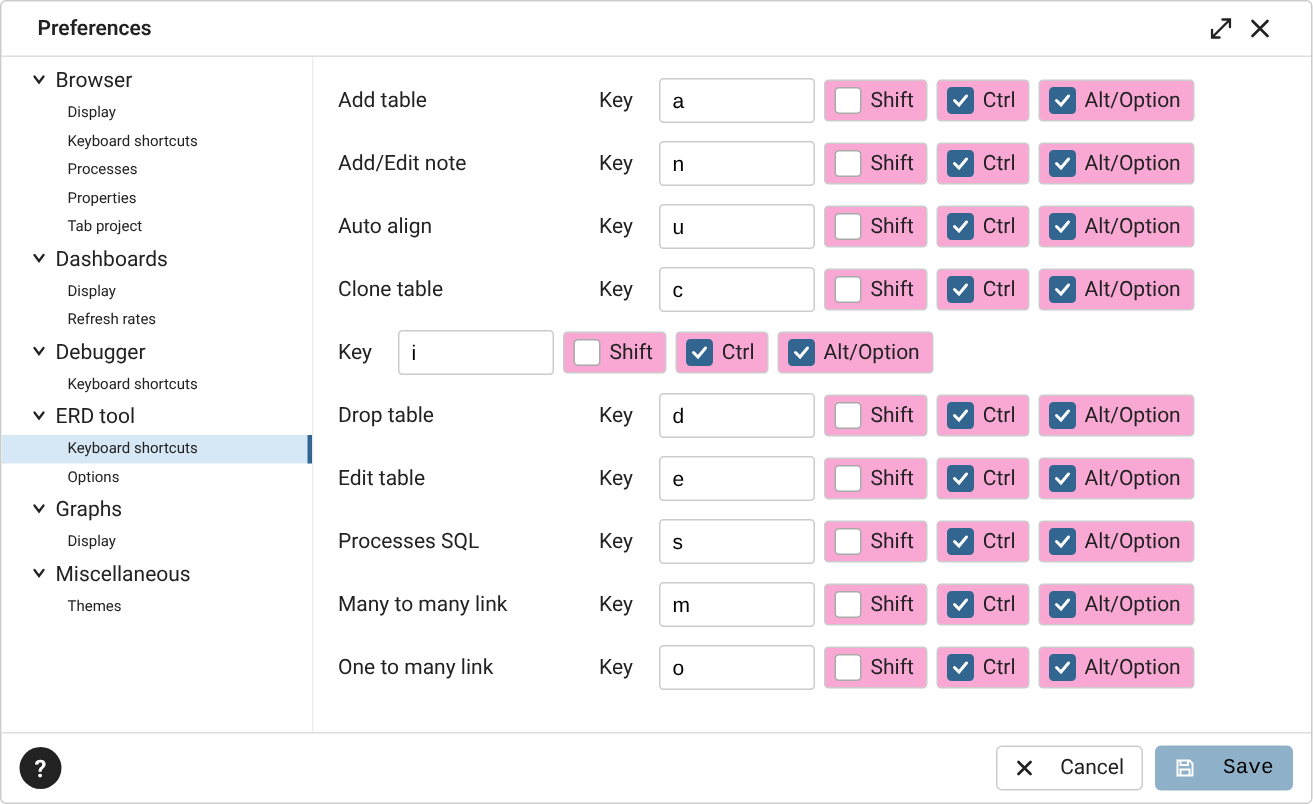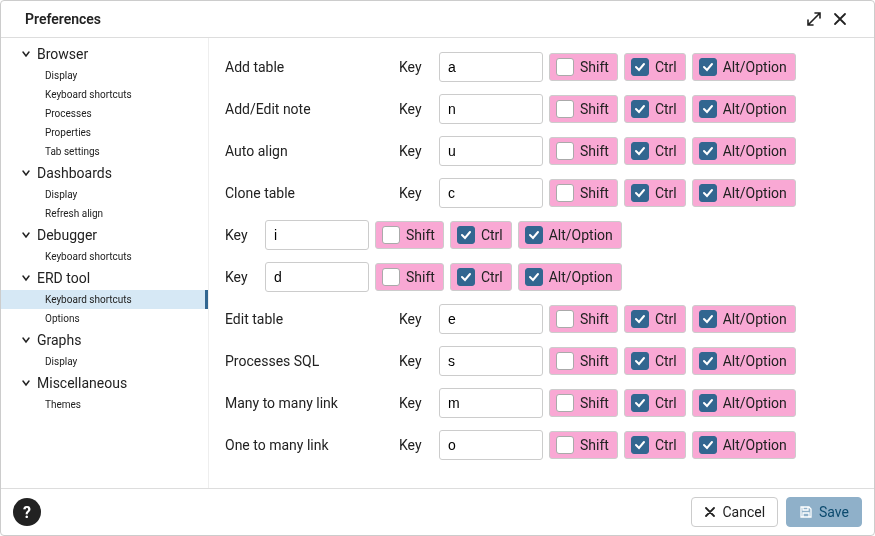--- a/index.html
+++ b/index.html
@@ -127,33 +127,34 @@
     border-radius: 50%;
     background: #222;
     color: #fff;
     display: flex; align-items: center; justify-content: center;
     font-weight: bold;
     font-size: 16px;
     cursor: pointer;
   }
   .footer .spacer { flex: 1; }
   .btn {
-    display: flex; align-items: center; gap: 6px;
+    display: flex; align-items: center; gap: 18px;
     padding: 6px 12px;
     border: 1px solid #ccc;
     border-radius: 4px;
     background: #fff;
     cursor: pointer;
     font-size: 14px;
     margin-left: 8px;
   }
   .btn.primary {
     background: #8fb0c9;
     border-color: #8fb0c9;
-    color: #0c4a6e;
+    color: #000000;
+    font-family: Liberation Mono, monospace;
   }
   .partial-row {
     display: flex; align-items: center;
     padding: 6px 0 0 0;
     gap: 8px;
     color: #701a75;
     margin-top: 44px;
   }
 </style>
 </head>
@@ -179,29 +180,29 @@
       <div class="tree-header">
         <span class="chev"><svg width="10" height="10" viewBox="0 0 10 10">
             <path d="M2 3 L5 7 L8 3" stroke="#222" stroke-width="1.5" fill="none" stroke-linecap="round"></path>
           </svg></span>
         <span>Browser</span>
       </div>
       <div class="tree-item">Display</div>
       <div class="tree-item">Keyboard shortcuts</div>
       <div class="tree-item">Processes</div>
       <div class="tree-item">Properties</div>
-      <div class="tree-item">Tab settings</div>
+      <div class="tree-item">Tab project</div>
       <div class="tree-header">
         <span class="chev"><svg width="10" height="10" viewBox="0 0 10 10">
             <path d="M2 3 L5 7 L8 3" stroke="#222" stroke-width="1.5" fill="none" stroke-linecap="round"></path>
           </svg></span>
         <span>Dashboards</span>
       </div>
       <div class="tree-item">Display</div>
-      <div class="tree-item">Refresh align</div>
+      <div class="tree-item">Refresh rates</div>
       <div class="tree-header">
         <span class="chev"><svg width="10" height="10" viewBox="0 0 10 10">
             <path d="M2 3 L5 7 L8 3" stroke="#222" stroke-width="1.5" fill="none" stroke-linecap="round"></path>
           </svg></span>
         <span>Debugger</span>
       </div>
       <div class="tree-item">Keyboard shortcuts</div>
       <div class="tree-header">
         <span class="chev"><svg width="10" height="10" viewBox="0 0 10 10">
             <path d="M2 3 L5 7 L8 3" stroke="#222" stroke-width="1.5" fill="none" stroke-linecap="round"></path>
@@ -345,20 +346,21 @@
         <div class="chkbox checked">
           <span class="sq">
             <svg width="12" height="12" viewBox="0 0 12 12">
               <path d="M2 6 L5 9 L10 3" stroke="#fff" stroke-width="2" fill="none" stroke-linecap="round"></path>
             </svg>
           </span>
           <span>Alt/Option</span>
         </div>
       </div>
       <div class="row">
+        <div class="label">Drop table</div>
         <div class="keylabel">Key</div>
         <input class="keyinput" value="d" style="">
         <div class="chkbox ">
           <span class="sq"></span>
           <span>Shift</span>
         </div>
         <div class="chkbox checked">
           <span class="sq">
             <svg width="12" height="12" viewBox="0 0 12 12">
               <path d="M2 6 L5 9 L10 3" stroke="#fff" stroke-width="2" fill="none" stroke-linecap="round"></path>

